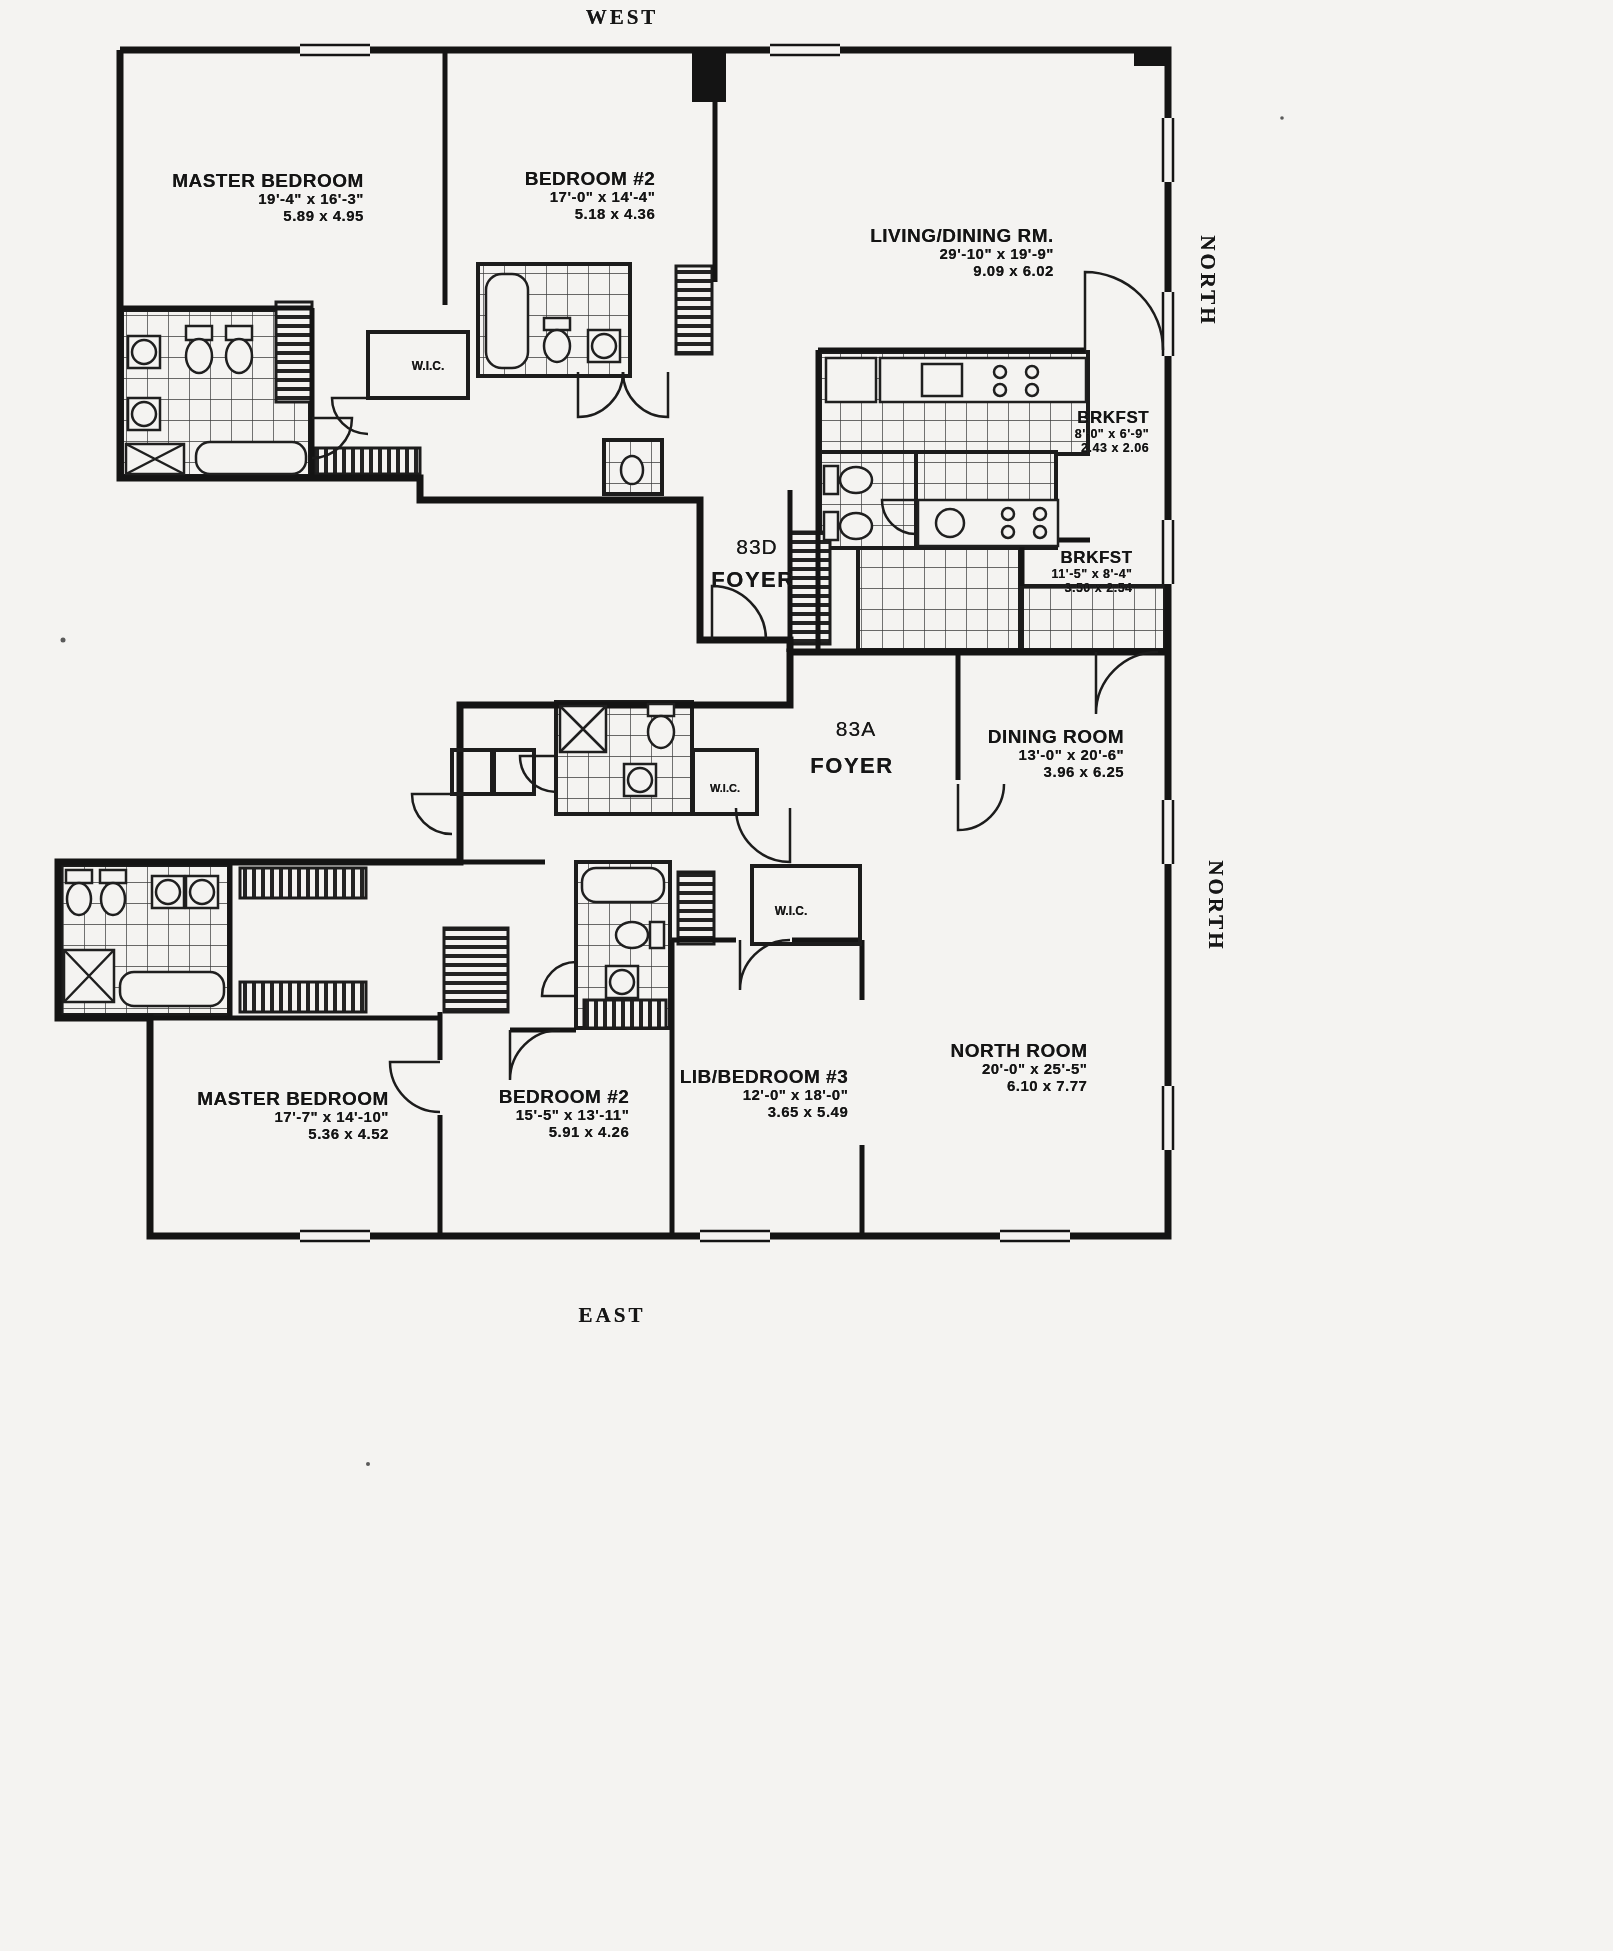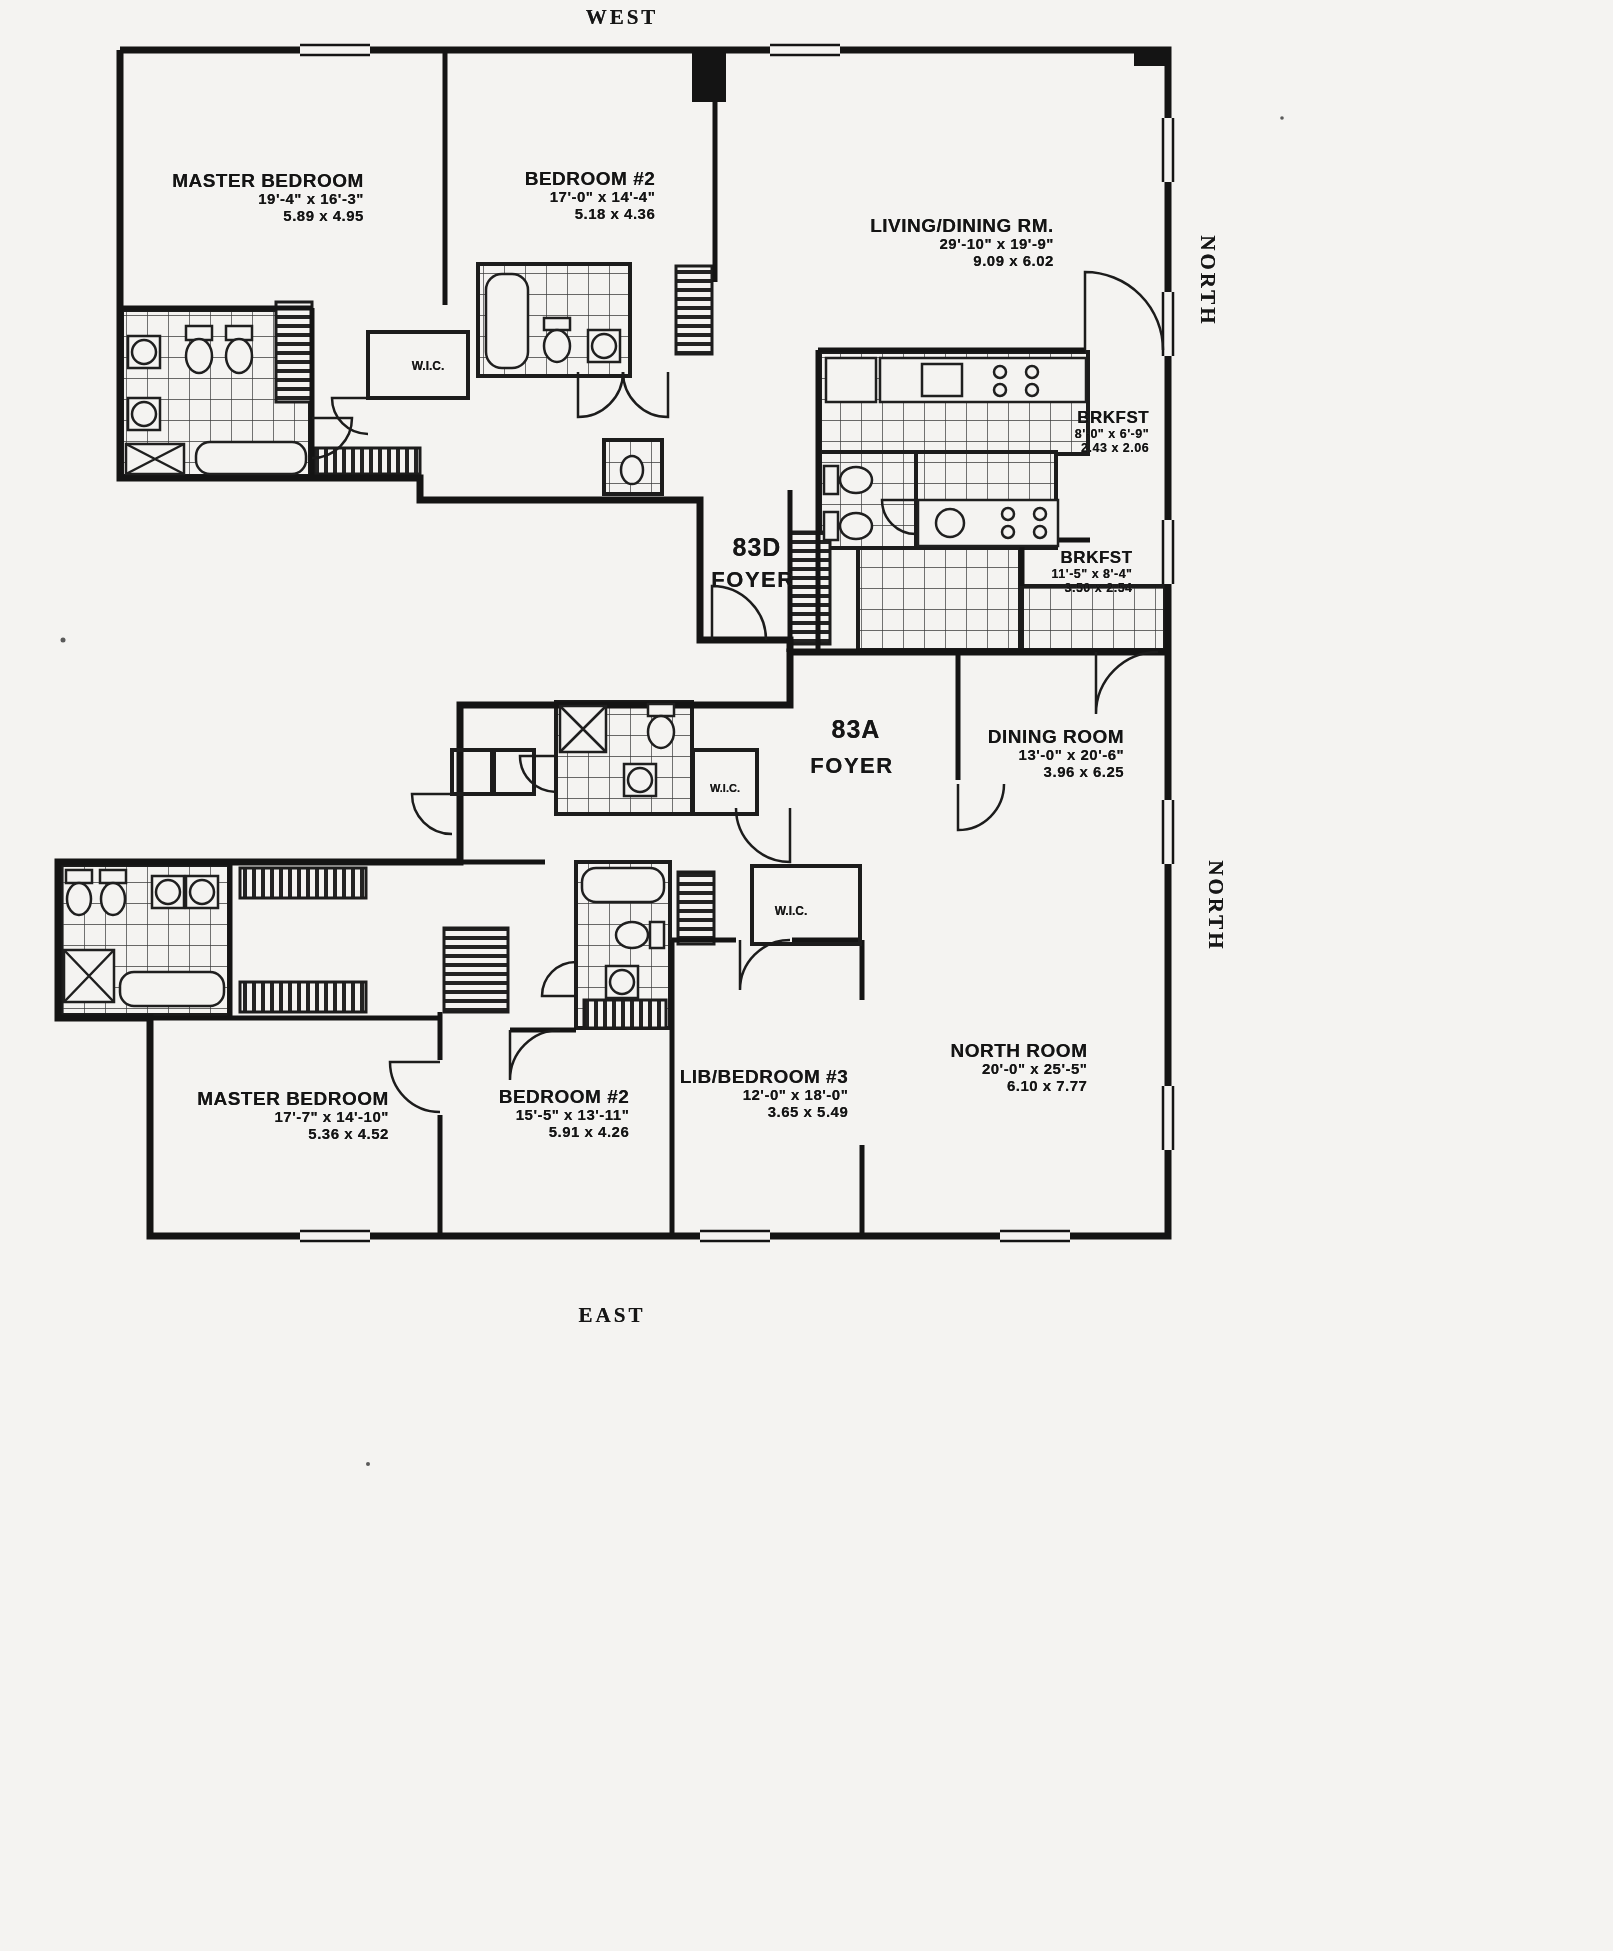--- a/index.html
+++ b/index.html
@@ -37,21 +37,21 @@
   .rdim  { font-size: 15px; font-weight: 700; letter-spacing: 0.5px; }
   .small .rname { font-size: 17px; }
   .small .rdim  { font-size: 12.5px; }
   .compass {
     font-family: "Liberation Serif", serif;
     font-weight: 700;
     font-size: 21px;
     letter-spacing: 3px;
   }
   .vertical { transform: translate(-50%, -50%) rotate(90deg); }
-  .unit-num { font-size: 25px; font-weight: 700; letter-spacing: 1px; }
+  .unit-num { font-size: 21px; font-weight: 400; letter-spacing: 1px; }
   .foyer    { font-size: 22px; font-weight: 700; letter-spacing: 1.5px; }
   .wic      { font-size: 12px; font-weight: 700; }
   .wic-sm   { font-size: 11px; font-weight: 700; }
 </style>
 </head>
 <body>
 
 <div class="canvas">
 
   <svg class="plan" width="1613" height="1951" viewBox="0 0 1613 1951">
@@ -256,21 +256,21 @@
   <div class="room-label" style="left:268px; top:170px;">
     <div class="rname">MASTER BEDROOM</div>
     <div class="rdim">19'-4" x 16'-3"</div>
     <div class="rdim">5.89 x 4.95</div>
   </div>
   <div class="room-label" style="left:590px; top:168px;">
     <div class="rname">BEDROOM #2</div>
     <div class="rdim">17'-0" x 14'-4"</div>
     <div class="rdim">5.18 x 4.36</div>
   </div>
-  <div class="room-label" style="left:962px; top:215px;">
+  <div class="room-label" style="left:962px; top:225px;">
     <div class="rname">LIVING/DINING RM.</div>
     <div class="rdim">29'-10" x 19'-9"</div>
     <div class="rdim">9.09 x 6.02</div>
   </div>
   <div class="room-label small" style="left:1112px; top:408px;">
     <div class="rname">BRKFST</div>
     <div class="rdim">8'-0" x 6'-9"</div>
     <div class="rdim">2.43 x 2.06</div>
   </div>
   <div class="room-label small" style="left:1092px; top:548px;">

